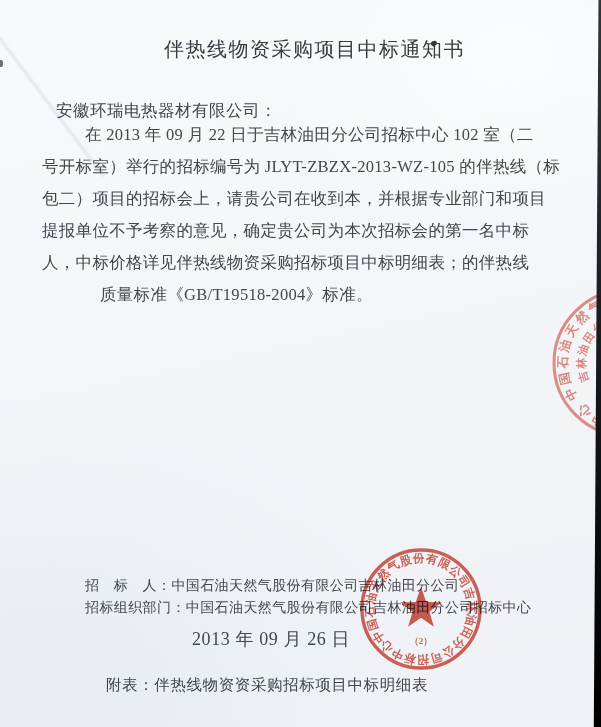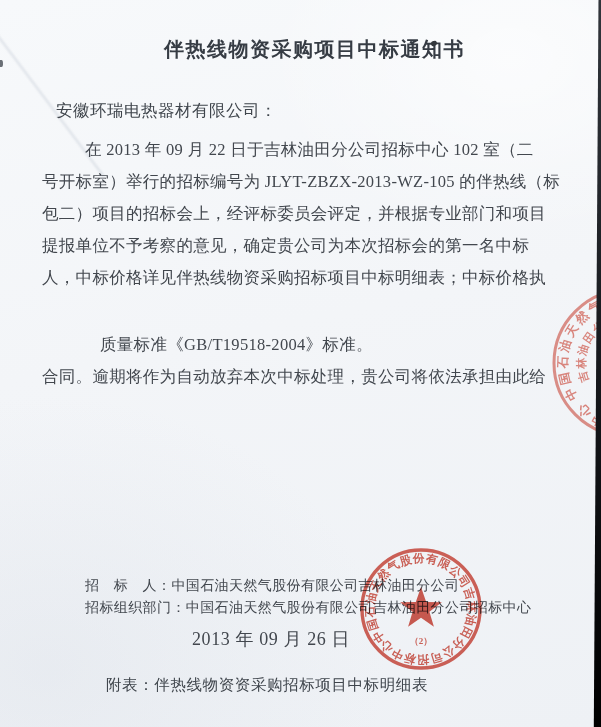--- a/index.html
+++ b/index.html
@@ -14,40 +14,40 @@
       linear-gradient(168deg,#f7f9fb 0%,#f3f5f8 45%,#eef1f5 100%);
   }
   .crease{
     position:absolute;top:-24px;left:-46px;width:250px;height:2px;
     background:rgba(176,184,196,0.38);transform:rotate(53deg);
     transform-origin:left top;filter:blur(1.2px);
   }
   .title{
     position:absolute;top:36px;left:0;width:100%;
     text-align:center;text-indent:28px;
-    font-size:20px;letter-spacing:1.5px;font-weight:700;color:#363c44;
+    font-size:20px;letter-spacing:1.5px;font-weight:400;color:#363c44;
   }
   .ink-dot{
     position:absolute;left:431px;top:41px;width:6px;height:5px;
     background:#33373c;border-radius:55% 45% 60% 50%;transform:rotate(-18deg);
   }
   .edge-speck{
     position:absolute;left:0;top:60px;width:3px;height:7px;
     background:#6a6f76;border-radius:0 60% 60% 0;
   }
   .addressee{
     position:absolute;top:100px;left:56px;
     font-size:16.5px;letter-spacing:0.5px;color:#3f454c;text-align:right;
   }
   .bodytext{
-    position:absolute;top:134px;left:42px;width:505px;color:#42474e;
+    position:absolute;top:119px;left:42px;width:505px;color:#42474e;
   }
   .bl{height:32px;line-height:32px;font-size:16.5px;letter-spacing:0.3px;white-space:nowrap;}
   .ind-first{padding-left:43px;}
-  .ind-quality{padding-left:58px;margin-top:35px;}
+  .ind-quality{padding-left:58px;}
   .ind-para{padding-left:33px;}
   .sig{position:absolute;left:85px;font-size:14px;letter-spacing:0.4px;color:#42474e;white-space:nowrap;}
   .sig1{top:577px;}
   .sig2{top:599px;}
   .sigdate{position:absolute;left:192px;top:627px;font-size:18px;letter-spacing:0.6px;color:#42474e;}
   .attachment{
     position:absolute;left:66px;top:675px;
     font-size:15.5px;letter-spacing:0.6px;color:#3f454c;white-space:nowrap;margin-left:40px;
   }
   .stamp{position:absolute;mix-blend-mode:multiply;filter:blur(0.3px);}
@@ -69,25 +69,24 @@
 
   <div class="title">伴热线物资采购项目中标通知书</div>
   <div class="ink-dot"></div>
   <div class="edge-speck"></div>
 
   <div class="addressee">安徽环瑞电热器材有限公司：</div>
 
   <div class="bodytext">
     <div class="bl ind-first">在 2013 年 09 月 22 日于吉林油田分公司招标中心 102 室（二</div>
     <div class="bl">号开标室）举行的招标编号为 JLYT-ZBZX-2013-WZ-105 的伴热线（标</div>
-    <div class="bl">包二）项目的招标会上，经评标委员会评定，并根据专业部门和项目</div>
+    <div class="bl">包二）项目的招标会上，请贵公司在收到本，并根据专业部门和项目</div>
     <div class="bl">提报单位不予考察的意见，确定贵公司为本次招标会的第一名中标</div>
-    <div class="bl">人，中标价格详见伴热线物资采购招标项目中标明细表；中标价格执</div>
+    <div class="bl">人，中标价格详见伴热线物资采购招标项目中标明细表；的伴热线</div>
     <div class="bl ind-quality">质量标准《GB/T19518-2004》标准。</div>
-    <div class="bl">合同。逾期将作为自动放弃本次中标处理，贵公司将依法承担由此给</div>
   </div>
 
   <div class="sig sig2">
     <span>招标组织部门：</span><span>中国石油天然气股份有限公司吉林油田分公司招标中心</span>
   </div>
   <div class="sig sig1">
     <span>招　标　人：</span><span>中国石油天然气股份有限公司吉林油田分公司</span>
   </div>
   <div class="sigdate">2013 年 09 月 26 日</div>
 

